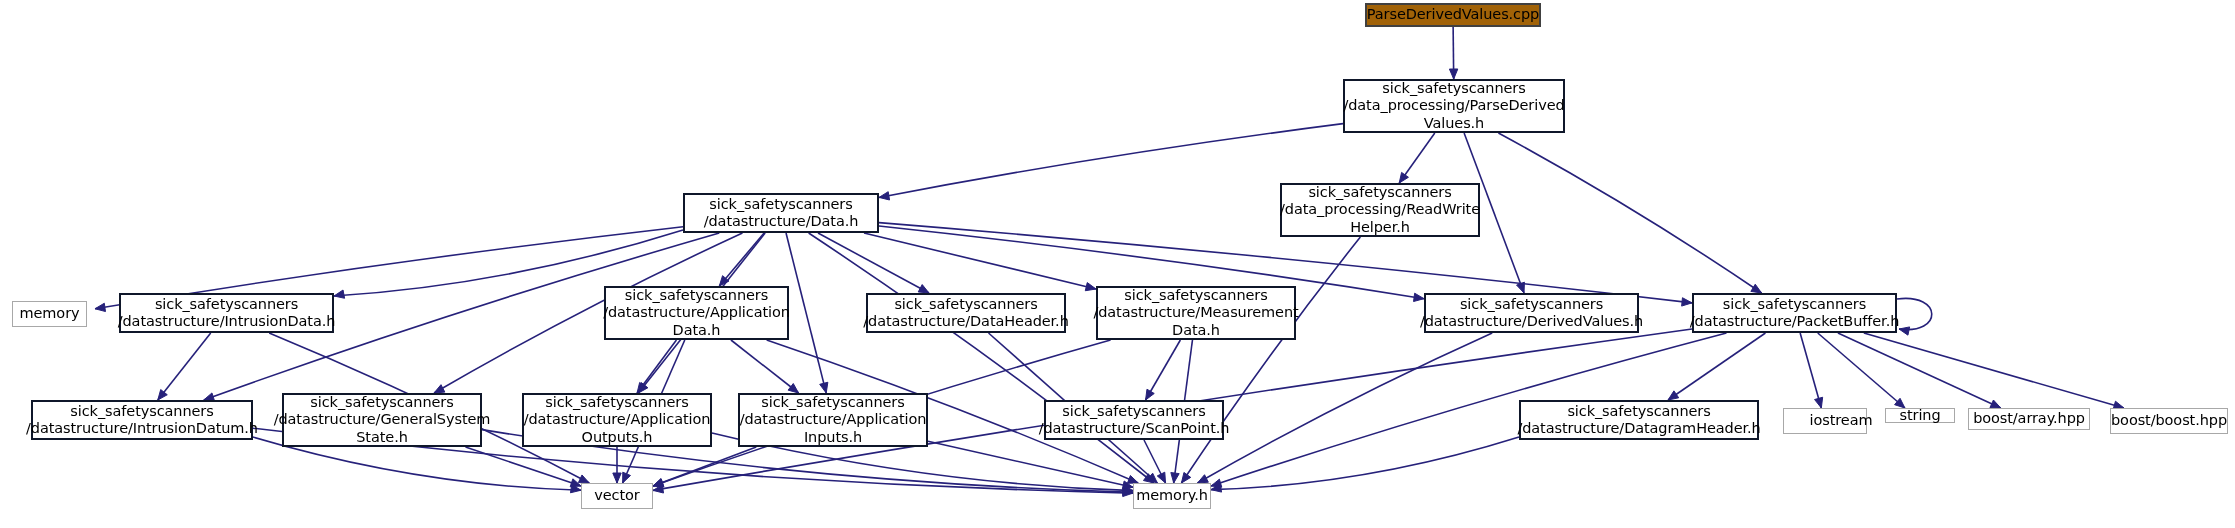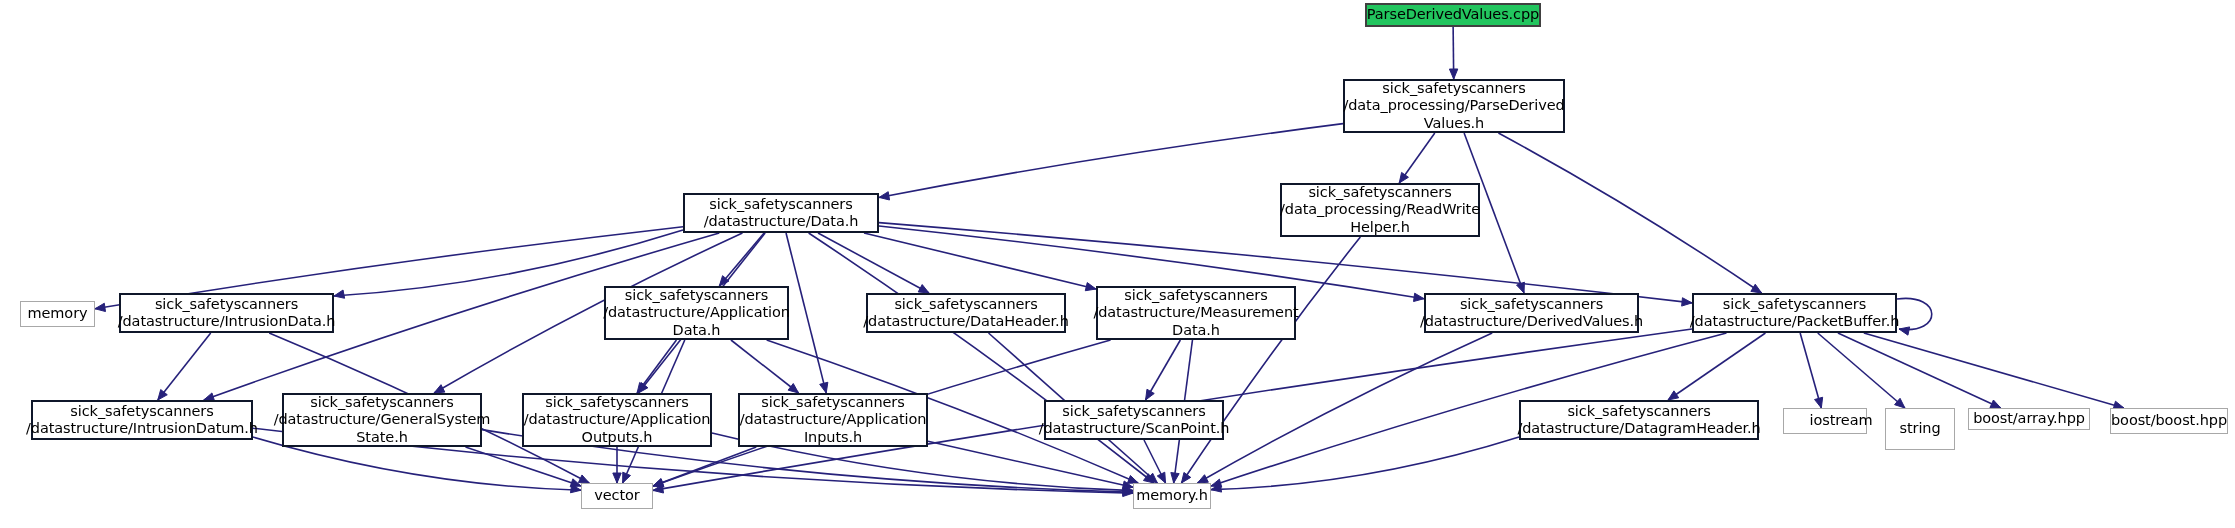--- a/index.html
+++ b/index.html
@@ -45,21 +45,21 @@
     color: #000000;
     font-size: 14.5px;
     letter-spacing: -0.1px;
     white-space: pre-line;
     z-index: 5;
   }
   .gnode.header {
     border: 2px solid #0f172a;
   }
   .gnode.root {
-    background: #22c55e;
+    background: #a16207;
     border: 2px solid #404040;
   }
   .gnode.sys {
     border: 1px solid #a8a8a8;
     background: #ffffff;
   }
   .gnode .nlabel {
     display: block;
     padding: 0 6px;
   }
@@ -261,21 +261,21 @@
   <div id="node-layer">
       <div class="gnode root" style="left: 1365px; top: 3px; width: 176px; height: 24px;"><span class="nlabel">ParseDerivedValues.cpp</span></div>
       <div class="gnode header" style="left: 1343px; top: 79px; width: 222px; height: 54px;"><span class="nlabel">sick_safetyscanners
 /data_processing/ParseDerived
 Values.h</span></div>
       <div class="gnode header" style="left: 683px; top: 193px; width: 196px; height: 40px;"><span class="nlabel">sick_safetyscanners
 /datastructure/Data.h</span></div>
       <div class="gnode header" style="left: 1280px; top: 183px; width: 200px; height: 54px;"><span class="nlabel">sick_safetyscanners
 /data_processing/ReadWrite
 Helper.h</span></div>
-      <div class="gnode sys" style="left: 20px; top: 301px; width: 75px; height: 26px;"><span class="nlabel">memory</span></div>
+      <div class="gnode sys" style="left: 12px; top: 301px; width: 75px; height: 26px;"><span class="nlabel">memory</span></div>
       <div class="gnode header" style="left: 119px; top: 293px; width: 215px; height: 40px;"><span class="nlabel">sick_safetyscanners
 /datastructure/IntrusionData.h</span></div>
       <div class="gnode header" style="left: 604px; top: 286px; width: 185px; height: 54px;"><span class="nlabel">sick_safetyscanners
 /datastructure/Application
 Data.h</span></div>
       <div class="gnode header" style="left: 866px; top: 293px; width: 200px; height: 40px;"><span class="nlabel">sick_safetyscanners
 /datastructure/DataHeader.h</span></div>
       <div class="gnode header" style="left: 1096px; top: 286px; width: 200px; height: 54px;"><span class="nlabel">sick_safetyscanners
 /datastructure/Measurement
 Data.h</span></div>
@@ -292,19 +292,19 @@
 /datastructure/Application
 Outputs.h</span></div>
       <div class="gnode header" style="left: 738px; top: 393px; width: 190px; height: 54px;"><span class="nlabel">sick_safetyscanners
 /datastructure/Application
 Inputs.h</span></div>
       <div class="gnode header" style="left: 1044px; top: 400px; width: 180px; height: 40px;"><span class="nlabel">sick_safetyscanners
 /datastructure/ScanPoint.h</span></div>
       <div class="gnode header" style="left: 1519px; top: 400px; width: 240px; height: 40px;"><span class="nlabel">sick_safetyscanners
 /datastructure/DatagramHeader.h</span></div>
       <div class="gnode sys" style="left: 1783px; top: 408px; width: 84px; height: 26px; padding-left: 32px;"><span class="nlabel">iostream</span></div>
-      <div class="gnode sys" style="left: 1885px; top: 408px; width: 70px; height: 42px;"><span class="nlabel">string</span></div>
+      <div class="gnode sys" style="left: 1885px; top: 408px; width: 70px; height: 15px;"><span class="nlabel">string</span></div>
       <div class="gnode sys" style="left: 1968px; top: 408px; width: 122px; height: 22px; justify-content: center;"><span class="nlabel">boost/array.hpp</span></div>
       <div class="gnode sys" style="left: 2110px; top: 408px; width: 118px; height: 26px;"><span class="nlabel">boost/boost.hpp</span></div>
       <div class="gnode sys" style="left: 581px; top: 483px; width: 72px; height: 26px; text-align: center;"><span class="nlabel">vector</span></div>
       <div class="gnode sys" style="left: 1133px; top: 483px; width: 78px; height: 26px;"><span class="nlabel">memory.h</span></div>
     </div>
 </div>
 
 </body></html>

